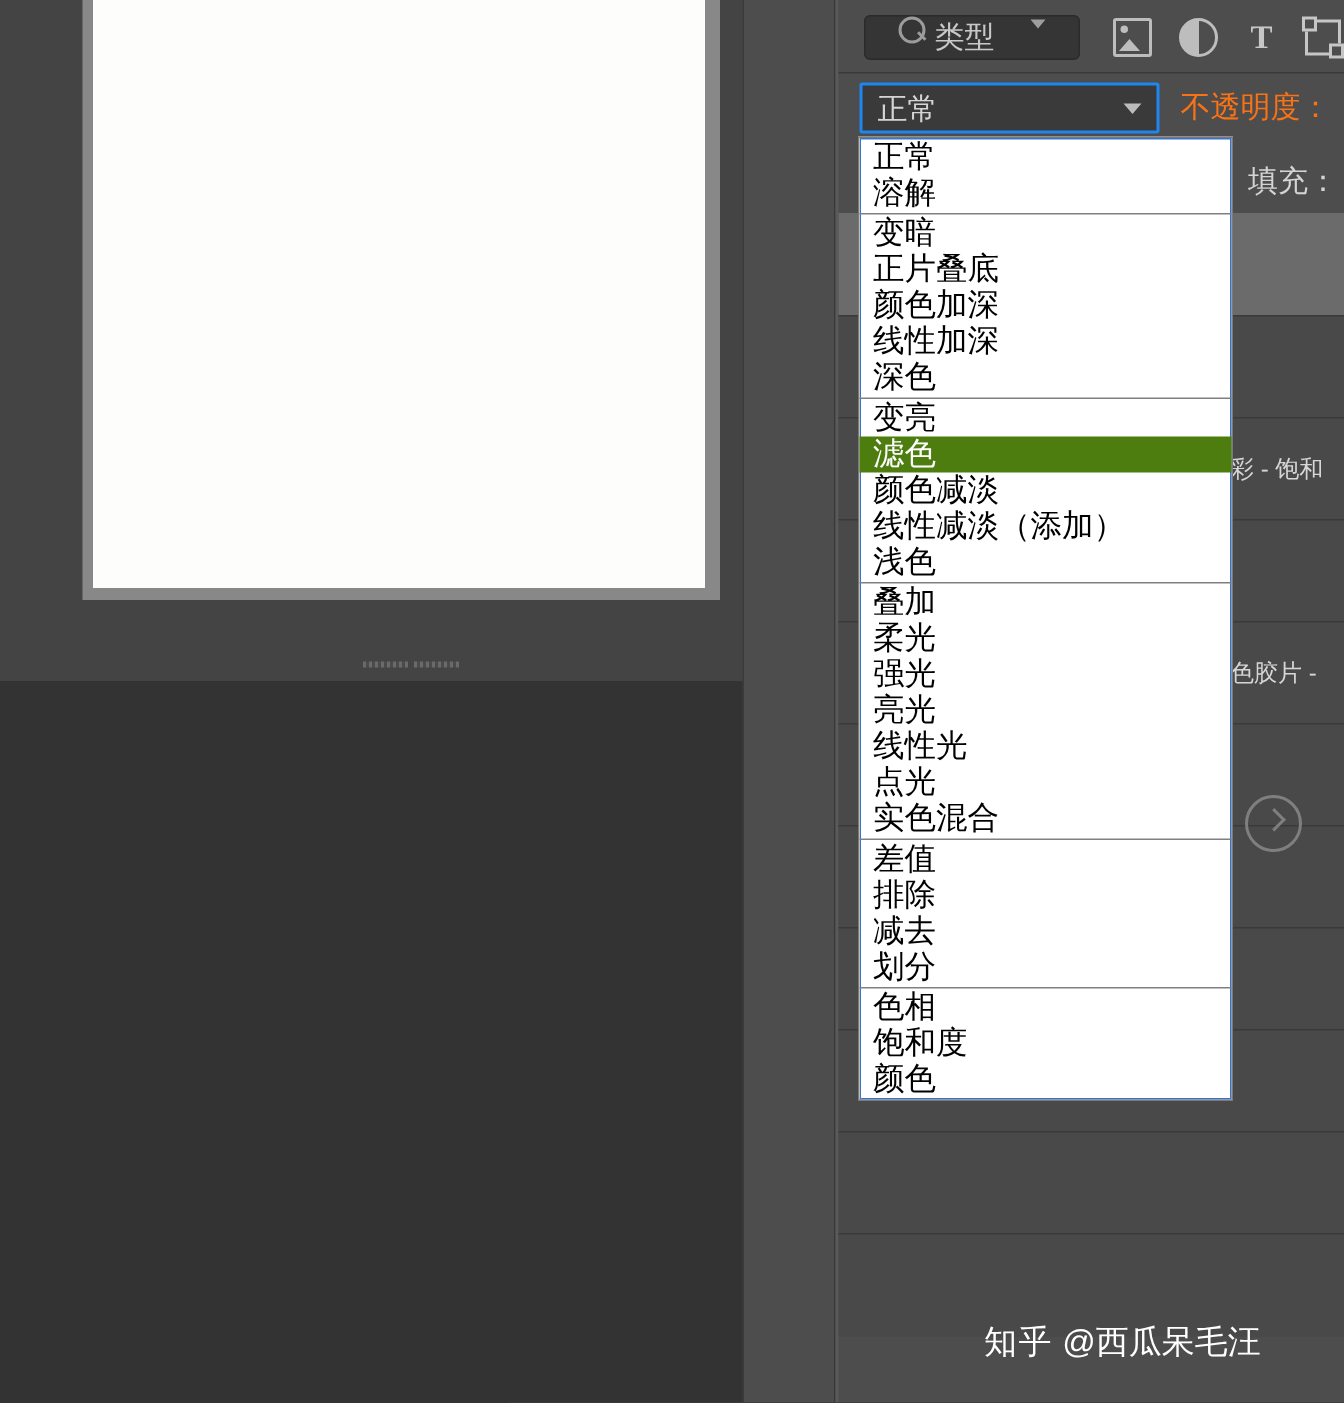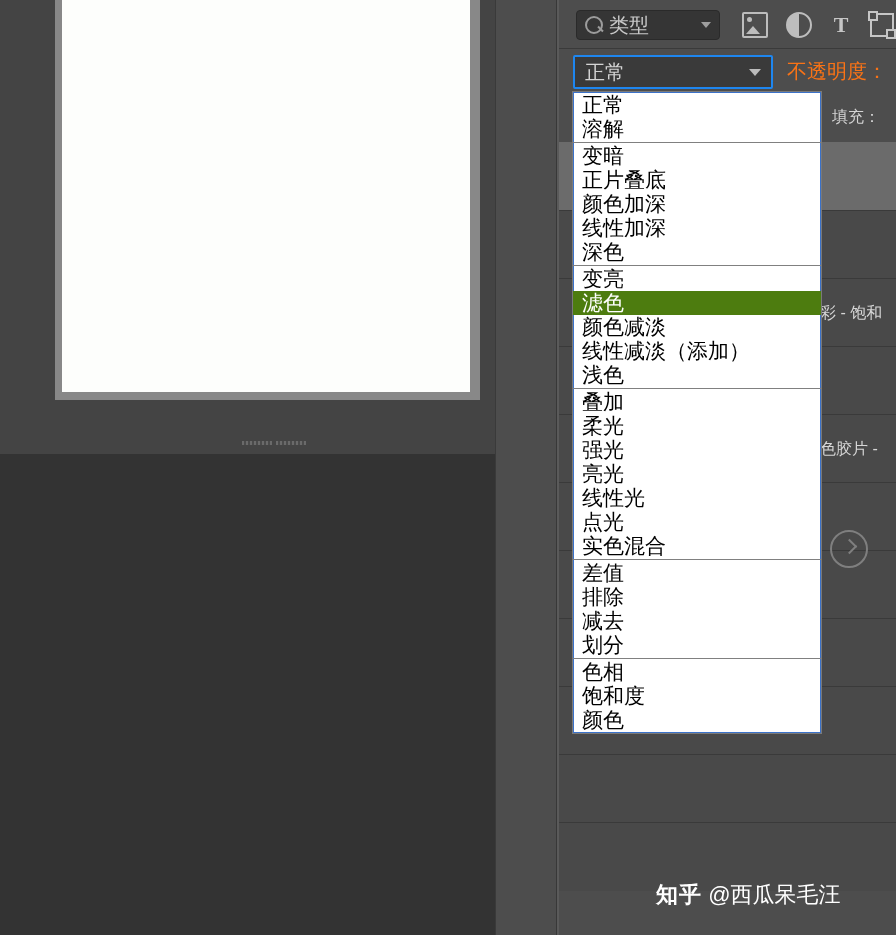--- a/index.html
+++ b/index.html
@@ -28,21 +28,21 @@
   .v-divider{position:absolute;left:556px;top:0;width:1px;height:935px;
     background:#383838;}
   .v-divider2{position:absolute;left:557px;top:0;width:2px;height:935px;
     background:#5a5a5a;}
 
   
   .panel-top{position:absolute;left:559px;top:0;width:337px;height:48px;
     background:#4d4d4d;border-bottom:1px solid #3a3a3a;}
   .kind-filter{position:absolute;left:576px;top:10px;width:144px;height:30px;
     background:#353535;border:1px solid #2a2a2a;border-radius:4px;
-    display:flex;align-items:center;gap:6px;padding:0 8px;box-sizing:border-box;}
+    display:flex;align-items:flex-start;gap:6px;padding:0 22px;box-sizing:border-box;}
   .kind-filter .search{width:14px;height:14px;border:2px solid #9c9c9c;
     border-radius:50%;position:relative;}
   .kind-filter .search::after{content:"";position:absolute;width:7px;height:2px;
     background:#9c9c9c;left:10px;top:10px;transform:rotate(45deg);}
   .kind-filter .label{font-size:20px;color:#c8c8c8;flex:1;}
   .kind-filter .chev{display:inline-block;width:10px;height:10px;position:relative;}
   .kind-filter .chev::before{content:"";position:absolute;left:0;top:2px;width:0;height:0;
     border-left:5px solid transparent;border-right:5px solid transparent;
     border-top:6px solid #9e9e9e;}
   .filter-icons{position:absolute;left:742px;top:12px;display:flex;gap:18px;
@@ -65,21 +65,21 @@
   .fi-shape::after{right:-4px;bottom:-4px;}
 
   
   .blend-select{position:absolute;left:573px;top:55px;width:200px;height:34px;
     background:#3a3a3a;border:2px solid #1e86ef;border-radius:2px;
     display:flex;align-items:center;padding:0 10px;box-sizing:border-box;
     font-size:20px;color:#d4d4d4;justify-content:space-between;}
   .blend-select .chev{width:0;height:0;border-left:6px solid transparent;
     border-right:6px solid transparent;border-top:7px solid #bcbcbc;}
   .opacity-lbl{position:absolute;left:787px;top:58px;font-size:20px;color:#f97316;}
-  .fill-lbl{position:absolute;left:832px;top:107px;font-size:16px;color:#d4d4d4;}
+  .fill-lbl{position:absolute;left:832px;top:107px;font-size:20px;color:#d4d4d4;}
 
   
   .layer-row{position:absolute;left:820px;width:76px;height:30px;
     font-size:16px;color:#d6d6d6;white-space:nowrap;overflow:hidden;}
   .row-bg{position:absolute;left:559px;height:68px;width:337px;}
   .row-sel{background:#6b6b6b;}
   .row-norm{background:#494949;border-top:1px solid #3a3a3a;}
   .more-circle{position:absolute;left:830px;top:530px;width:34px;height:34px;
     border:2px solid #7f7f7f;border-radius:50%;}
   .more-circle::before{content:"";position:absolute;left:12px;top:9px;width:9px;height:9px;
@@ -91,21 +91,21 @@
     border:1px solid #7a7a7a;box-shadow:0 0 0 1px #3b72c9 inset;}
   .dd-group{border-bottom:1px solid #808080;padding:1px 0;}
   .dd-group:last-child{border-bottom:none;}
   .dd-item{font-size:21px;color:#000;padding:0px 9px;line-height:24px;
     cursor:default;white-space:nowrap;}
   .dd-item.sel{background:#4d7c0f;color:#fff;}
 
   
   .wm{position:absolute;left:656px;top:880px;font-size:22px;color:#fff;
     white-space:nowrap;}
-  .wm .zh{font-weight:700;letter-spacing:1px;margin-top:20px;}
+  .wm .zh{font-weight:400;letter-spacing:1px;margin-top:20px;}
 </style>
 </head>
 <body>
 
 <div class="root">
 
   <div class="canvas-wrap">
     <div class="canvas-doc"></div>
     <div class="canvas-inner"></div>
     <div class="canvas-ruler"></div>

